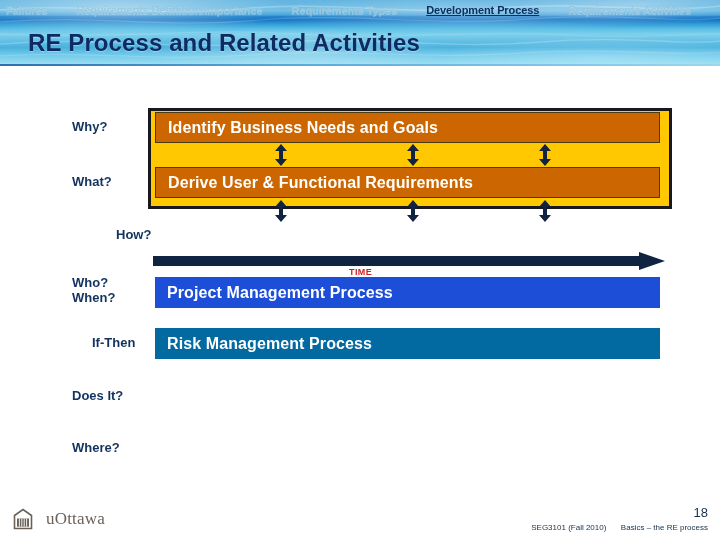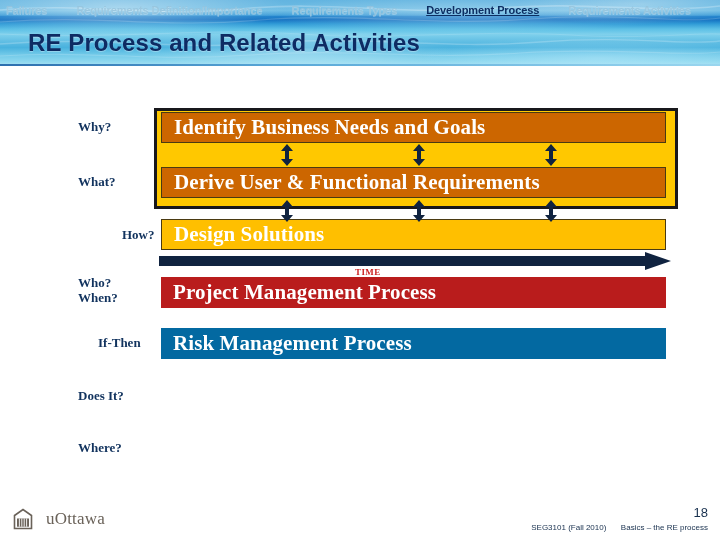--- a/index.html
+++ b/index.html
@@ -95,25 +95,24 @@
     top: 64px;
     width: 720px;
     height: 2px;
     background: linear-gradient(90deg, #2d6fae, #5aa9d8 40%, #9ad6ef 100%);
     z-index: 6;
   }
 
   
   #diagram {
     position: absolute;
-    left: 14px;
+    left: 8px;
     top: 66px;
     width: 640px;
     height: 430px;
-    font-family: Liberation Serif, serif;
   }
 
   .qlabel {
     position: absolute;
     left: 64px;
     font-size: 13px;
     font-weight: bold;
     color: #12335e;
     line-height: 15px;
     white-space: nowrap;
@@ -133,35 +132,35 @@
 
   .bar {
     position: absolute;
     left: 147px;
     width: 505px;
     height: 31px;
     box-sizing: border-box;
     display: flex;
     align-items: center;
     color: #ffffff;
-    font-size: 21px;
+    font-size: 16px;
     font-weight: bold;
     padding-left: 12px;
     letter-spacing: 0.1px;
     white-space: nowrap;
   }
   .bar.orange {
     background: #cc6600;
     border: 1px solid #4a3a12;
   }
   .bar.yellowbar {
     background: #ffbf00;
     border: 1px solid #4a3a12;
   }
-  .bar.steel   { background: #b91c1c; }
+  .bar.steel   { background: #1d4ed8; }
   .bar.teal    { background: #0369a1; }
   .bar.purple  { background: #800080; }
   .bar.dteal   { background: #11786b; }
 
   
   .varrow {
     position: absolute;
     width: 14px;
     height: 22px;
     z-index: 3;
@@ -286,23 +285,20 @@
     <polygon points="7,0 13,7 9,7 9,15 13,15 7,22 1,15 5,15 5,7 1,7" fill="#102340"></polygon>
   </svg>
   <svg class="varrow" style="left:398px; top:134px;" viewBox="0 0 14 22">
     <polygon points="7,0 13,7 9,7 9,15 13,15 7,22 1,15 5,15 5,7 1,7" fill="#102340"></polygon>
   </svg>
   <svg class="varrow" style="left:530px; top:134px;" viewBox="0 0 14 22">
     <polygon points="7,0 13,7 9,7 9,15 13,15 7,22 1,15 5,15 5,7 1,7" fill="#102340"></polygon>
   </svg>
 
   <div class="qlabel" style="top:161px;margin-left:44px;">How?</div>
-  <div class="bar yellowbar" style="top:153px;">
-    <span>Design Solutions</span>
-  </div>
 
   <svg id="time-arrow" viewBox="0 0 512 18" preserveAspectRatio="none">
     <polygon points="0,4 486,4 486,0 512,9 486,18 486,14 0,14" fill="#102340"></polygon>
   </svg>
   <div id="time-label">TIME</div>
 
   <div class="qlabel" style="top:209px;">
     <div>Who?</div>
     <div>When?</div>
   </div>

